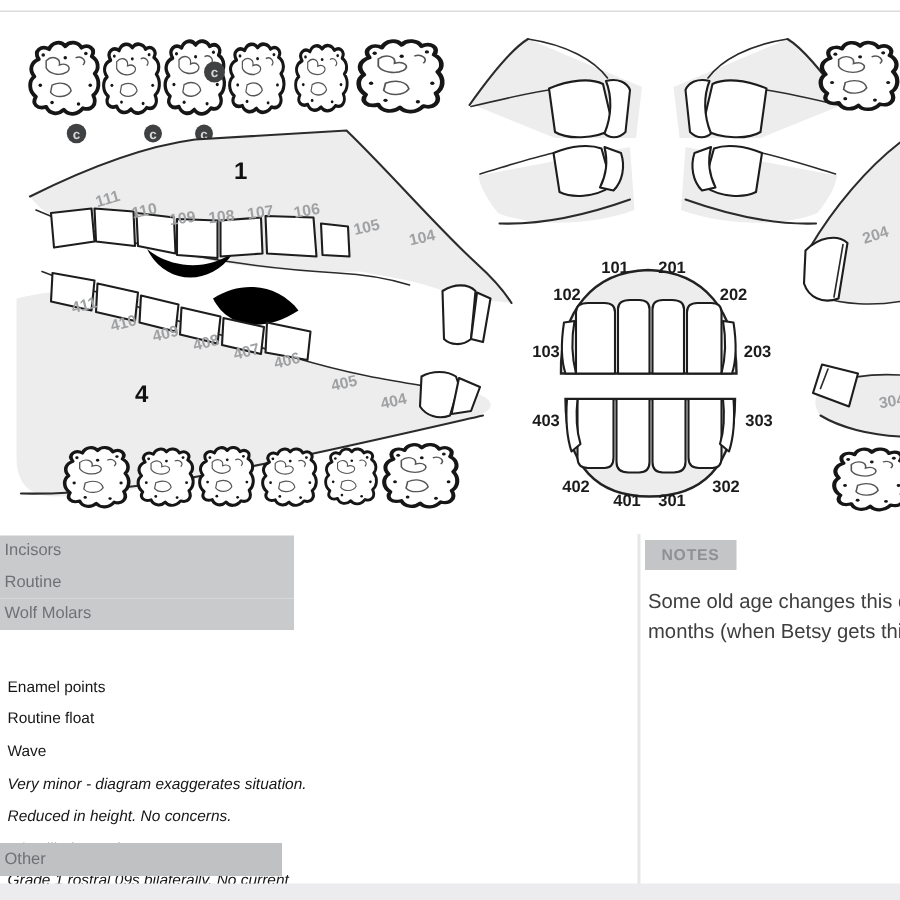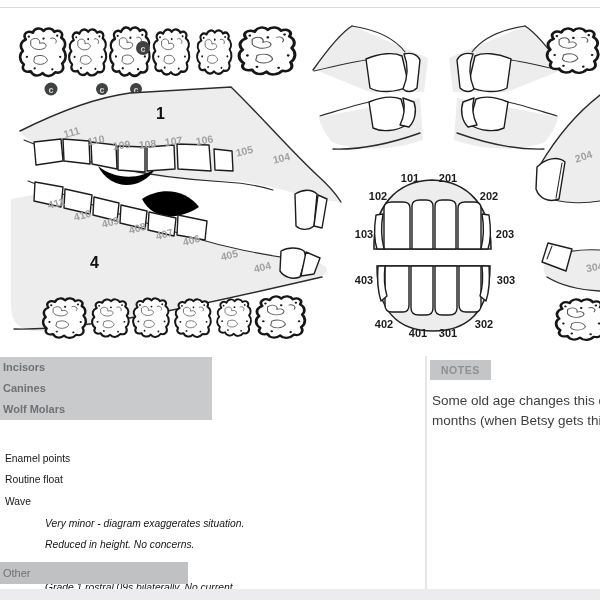--- a/index.html
+++ b/index.html
@@ -14,26 +14,26 @@
   .oln{fill:none;stroke:#2b2b2b;stroke-width:1.4;stroke-linecap:round;}
   .oln2{fill:none;stroke:#2b2b2b;stroke-width:1.1;stroke-linecap:round;}
   .tooth{fill:#fff;stroke:#1d1d1d;stroke-width:1.4;stroke-linejoin:round;}
   .num{font-size:10.5px;font-weight:700;fill:#9fa1a3;}
   .qnum{font-size:16px;font-weight:700;fill:#111;}
   .inum{font-size:11px;font-weight:700;fill:#1b1b1b;}
   .cmark{fill:#3f4142;}
   .cletter{font-size:9px;font-weight:700;fill:#d6d7d8;text-anchor:middle;}
   .crescent{fill:#000;}
 
-  .accordion{position:absolute;left:0;top:357px;width:212px;font-weight:bold;}
+  .accordion{position:absolute;left:0;top:357px;width:196px;}
   .acc-header{height:21px;line-height:21px;background:#c8cacc;color:#6f7275;
               font-size:11px;padding-left:3px;}
   .findings{position:absolute;left:5px;top:443px;width:300px;font-size:10.3px;
             line-height:10.8px;color:#161616;white-space:pre-line;}
-  .findings .it{font-style:italic;margin-left:40px;}
+  .findings .it{font-style:italic;}
   .other-bar{position:absolute;left:0;top:562px;width:188px;height:22px;line-height:22px;
              background:#bfc1c3;color:#6f7275;font-size:11px;padding-left:3px;box-sizing:border-box;}
   .divider{position:absolute;left:425px;top:356px;width:2px;height:234px;background:#e7e7e9;}
   .notes-panel{position:absolute;left:430px;top:357px;width:280px;height:230px;}
   .notes-badge{display:inline-block;margin-top:3px;padding:4px 11px;background:#c4c5c7;
                color:#8e9193;font-size:10.5px;font-weight:700;letter-spacing:.5px;}
   .notes-body{margin-top:11px;margin-left:2px;width:270px;font-size:13.5px;line-height:19.5px;
               color:#3e3e3e;white-space:pre-line;}
   .bottom-strip{position:absolute;left:0;top:589px;width:600px;height:11px;background:#ececee;}
   .topline{position:absolute;left:0;top:7px;width:600px;height:1px;background:#dcdcdc;}
@@ -221,21 +221,21 @@
   </g>
   <g>
     <use href="#molar" transform="translate(547,28) scale(1.10,0.90)"></use>
     <use href="#molar" transform="translate(556,299) scale(1.05,0.82)"></use>
   </g>
 </svg>
 </div>
 
 <div class="accordion">
   <div class="acc-header">Incisors</div>
-  <div class="acc-header">Canines</div>
+  <div class="acc-header">Routine</div>
   <div class="acc-header">Wolf Molars</div>
 </div>
 
 <div class="findings">
   <div>Enamel points</div>
   <div>Routine float</div>
   <div>Wave</div>
   <div class="it">Very minor - diagram exaggerates situation.</div>
   <div class="it">Reduced in height. No concerns.</div>
   <div>Infundibular Caries</div>

